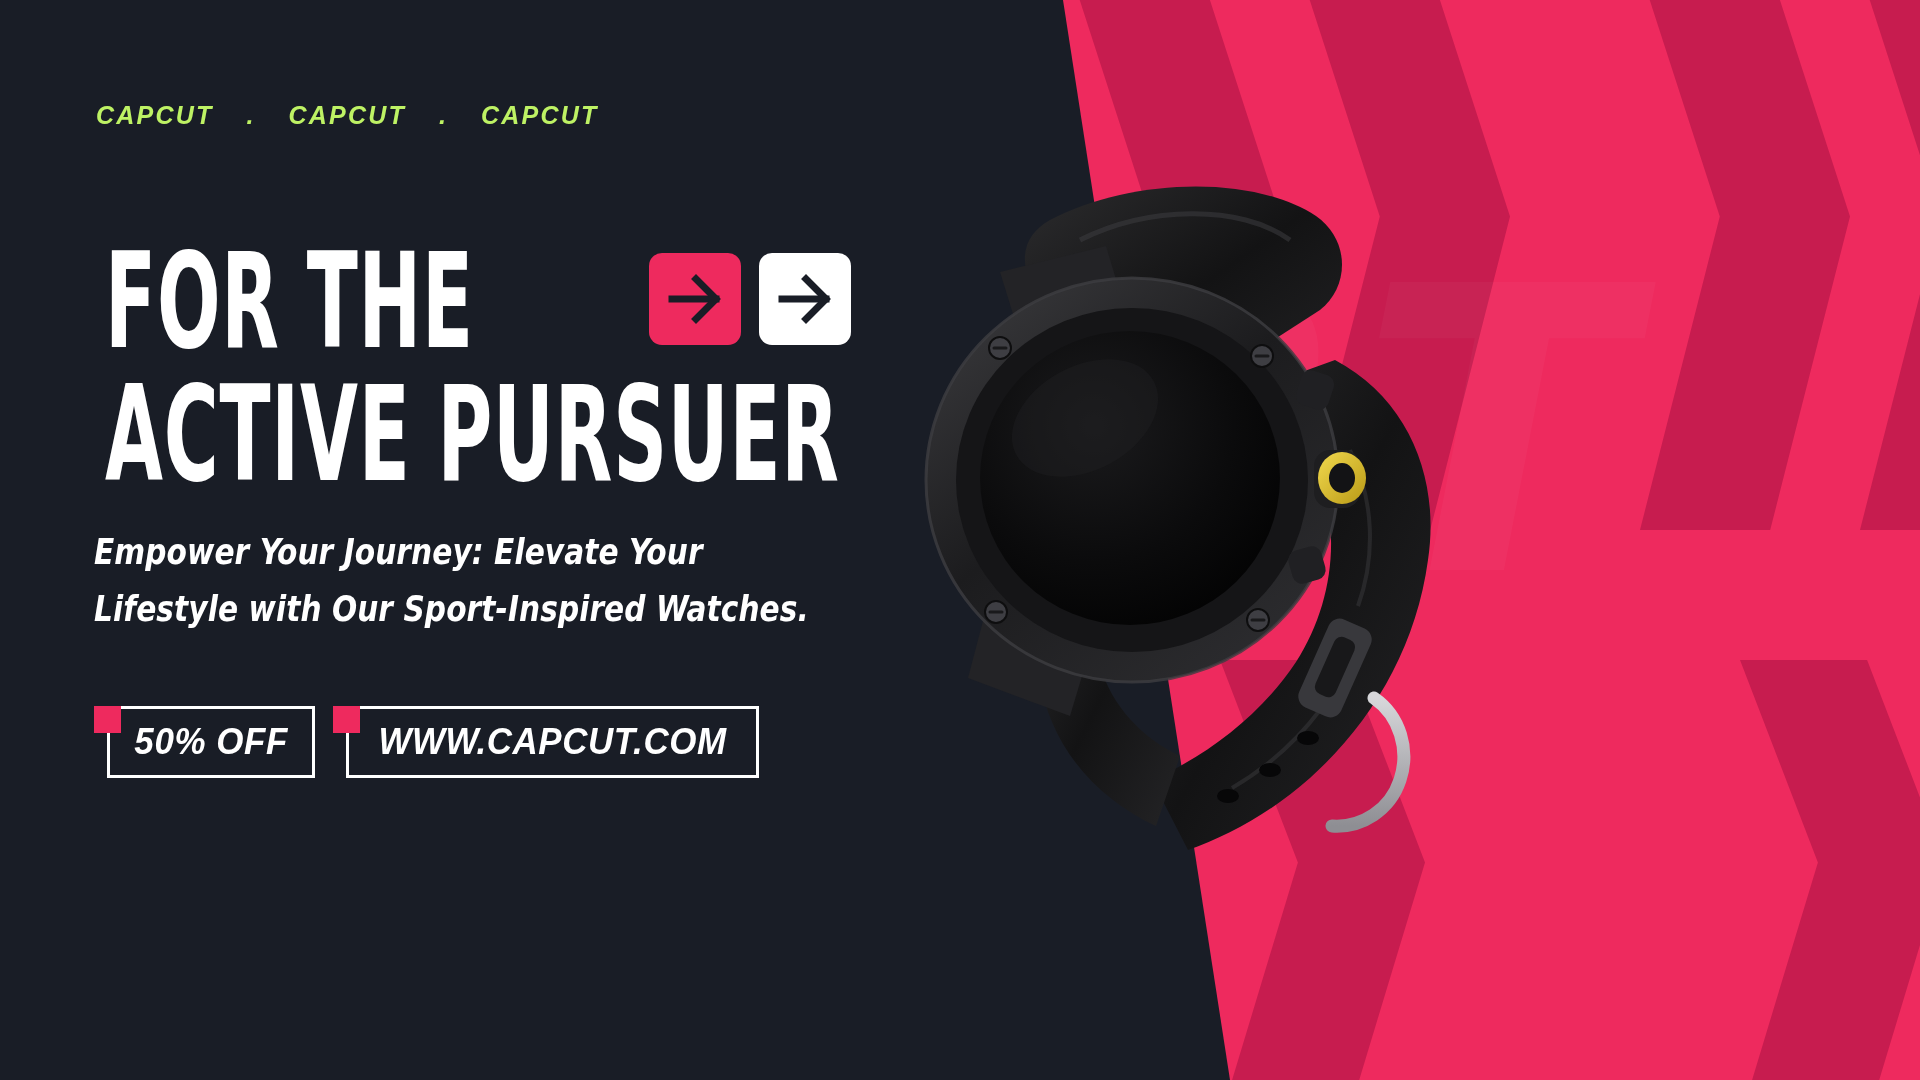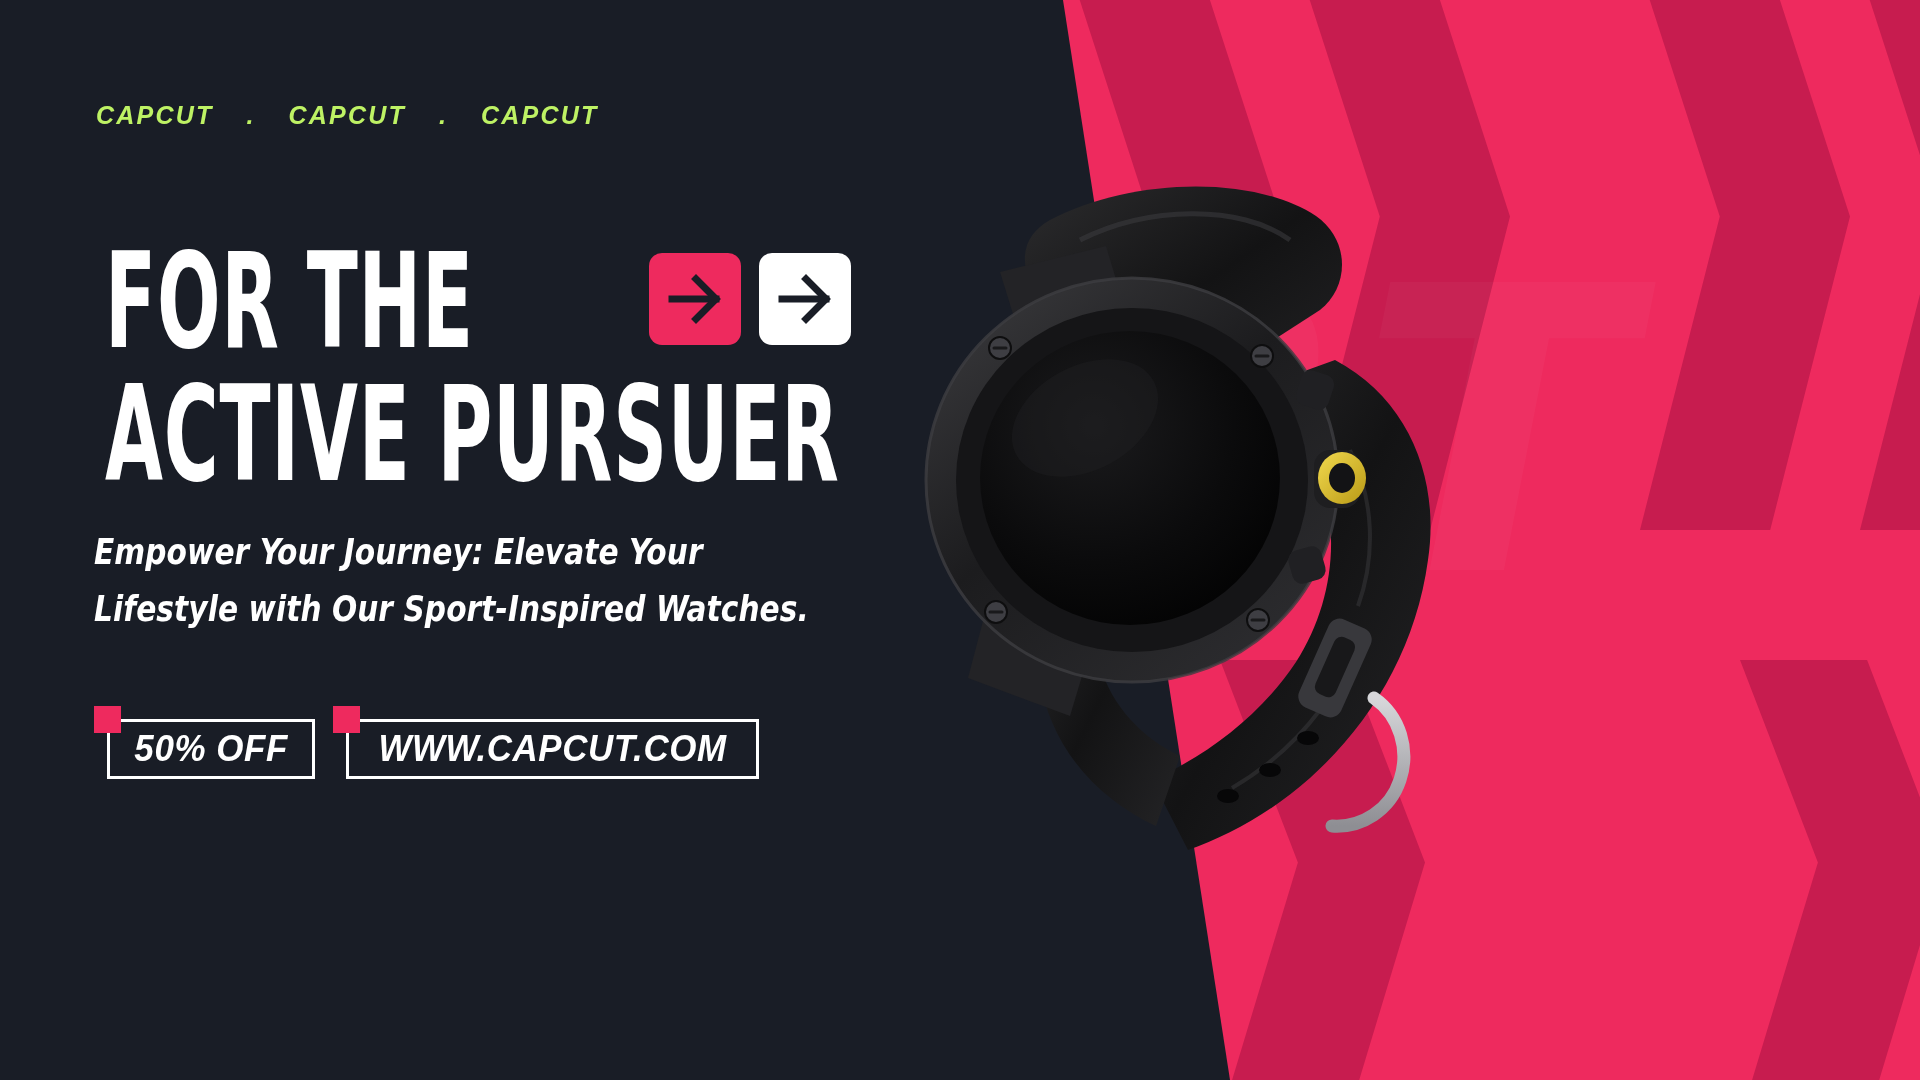--- a/index.html
+++ b/index.html
@@ -102,23 +102,23 @@
 
   
   .badges{ position:absolute; left:94px; top:706px; z-index:6; display:flex; align-items:flex-start; }
   .badge-group{ position:relative; }
   .badge-group + .badge-group{ margin-left:18px; }
   .corner-sq{
     position:absolute; left:0; top:0; width:27px; height:27px;
     background:#ee2a5e; z-index:8;
   }
   .badge-box{
-    margin-left:13px; margin-top:13px;
+    margin-left:13px; 
     border:3px solid #ffffff;
-    height:60px;
+    height:72px;
     display:flex; align-items:center; justify-content:center;
     padding:0 22px;
   }
   .badge-box .txt{
     font-style:italic; font-weight:bold; color:#ffffff;
     font-size:36px; letter-spacing:0.6px; white-space:nowrap;
     transform:scaleX(0.97); transform-origin:center;
   }
   .badge-box.wide{ padding:16px 24px;align-items:center; }
 

